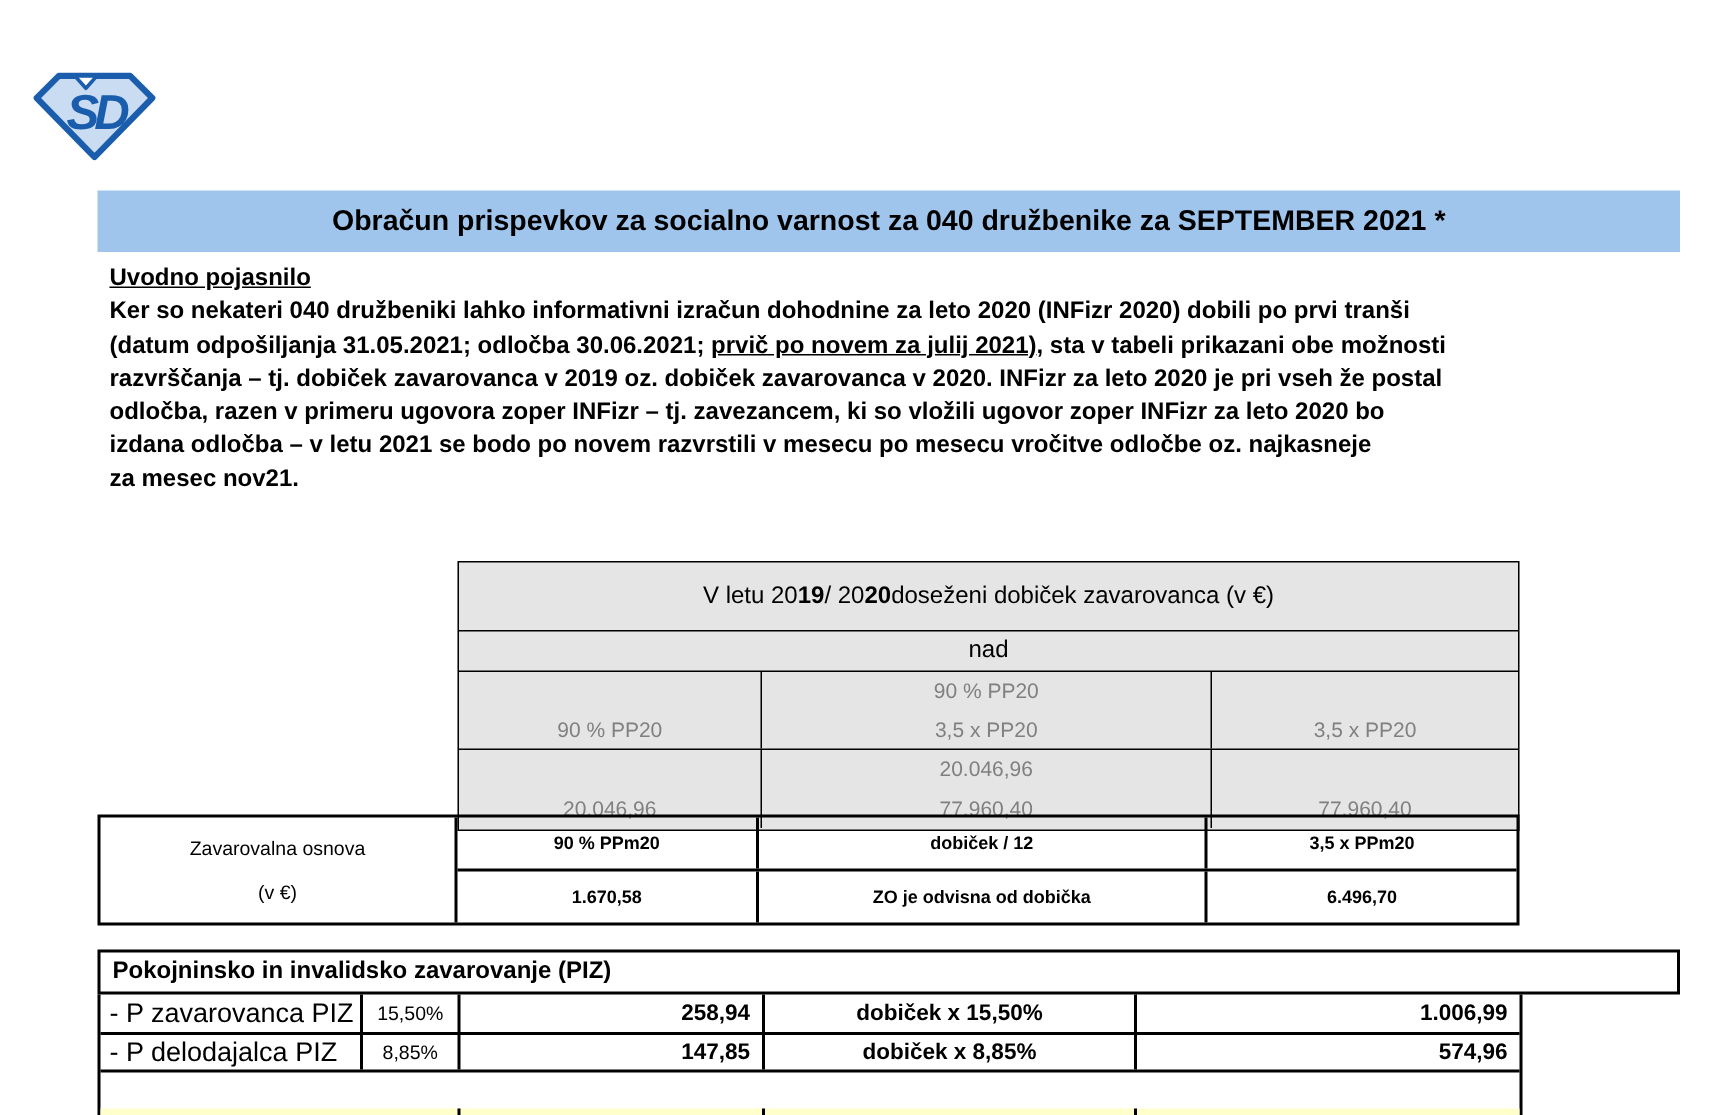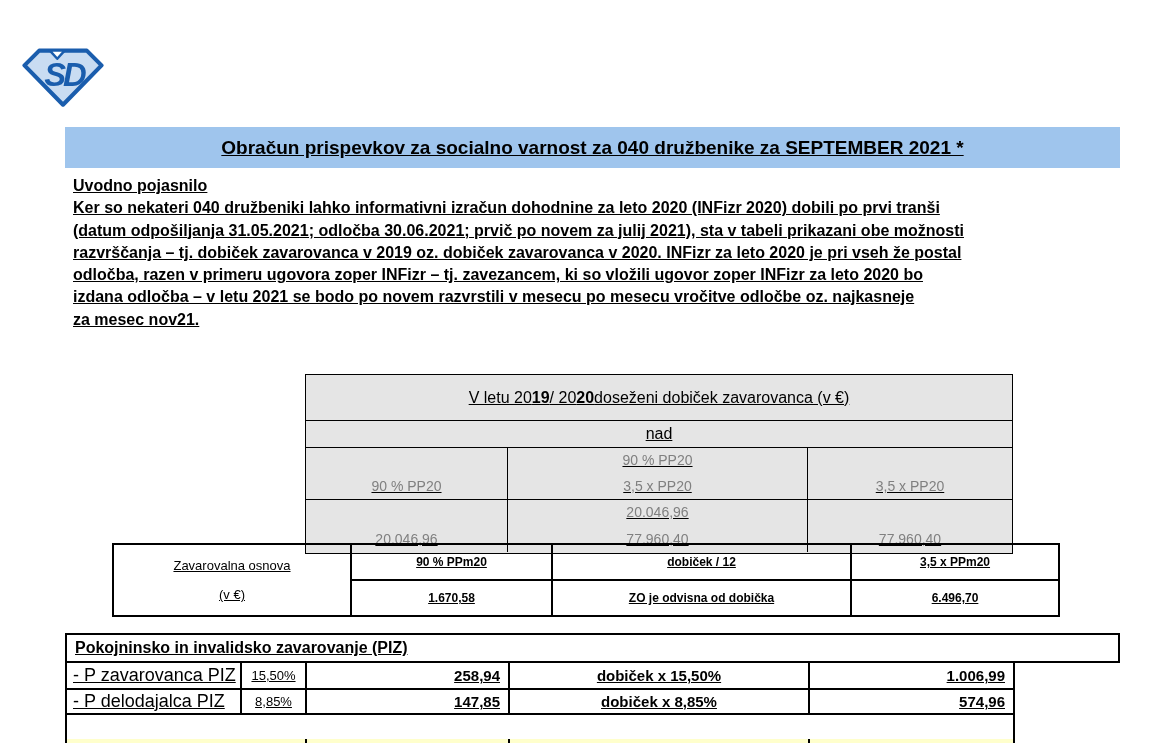--- a/index.html
+++ b/index.html
@@ -1,18 +1,18 @@
 <!DOCTYPE html>
 <html><head>
 <meta charset="utf-8">
 <style>
   * { margin:0; padding:0; box-sizing:border-box; }
   html,body { width:1157px; height:743px; background:#ffffff; overflow:hidden;
               font-family:"Liberation Sans", sans-serif; color:#000; }
-  .abs { position:absolute;text-decoration:underline; }
+  .abs { position:absolute; }
 
   
   .logo { left:22px; top:44px; width:82px; height:64px; }
 
   
   .title-bar { left:65px; top:127px; width:1055px; height:41px; background:#9FC5ED;
                display:flex; align-items:center; justify-content:center;
                font-size:19px; font-weight:bold; }
 
   
@@ -32,21 +32,21 @@
   .t1-vals:last-child { border-bottom:none; height:52px; }
   .c1 { width:202px; border-right:1px solid #000; }
   .c2 { width:300px; border-right:1px solid #000; }
   .c3 { flex:1; }
   .cell-c  { display:flex; align-items:center; justify-content:center; }
   .cell-b  { display:flex; align-items:flex-end; justify-content:center; padding-bottom:5px; }
   .cell-2l { display:flex; flex-direction:column; align-items:center;
              justify-content:space-between; padding:4px 0 5px 0; }
 
   
-  .base { left:65px; top:543px; width:948px; height:74px; border:2px solid #000; display:flex;margin-left:47px; }
+  .base { left:65px; top:543px; width:948px; height:74px; border:2px solid #000; display:flex; }
   .base-label { width:238px; border-right:2px solid #000; display:flex; flex-direction:column;
                 align-items:center; justify-content:space-evenly; font-size:13px; }
   .base-cols { flex:1; display:flex; flex-direction:column; }
   .base-r { display:flex; flex:1; font-size:12px; font-weight:bold; }
   .base-rA { border-bottom:2px solid #000; }
   .bc1 { width:201px; border-right:2px solid #000; }
   .bc2 { width:299px; border-right:2px solid #000; }
   .bc3 { flex:1; }
 
   
@@ -56,21 +56,21 @@
   .piz-body { left:65px; top:663px; width:950px; border:2px solid #000; border-top:none; }
   .piz-r { display:flex; height:27px; border-bottom:2px solid #000; }
   .piz-r:last-child { border-bottom:none; height:24px;margin-top:24px; }
   .piz-r2 { height:25px; }
   .pc-label   { width:175px; border-right:2px solid #000; display:flex; align-items:center;
                 padding-left:6px; font-size:18px; }
   .pc-pct     { width:65px;  border-right:2px solid #000; display:flex; align-items:center;
                 justify-content:center; font-size:13px; }
   .pc-val     { width:203px; border-right:2px solid #000; display:flex; align-items:center;
                 justify-content:flex-end; padding-right:8px; font-size:15px; font-weight:bold; }
-  .pc-formula { width:300px; border-right:2px solid #000; display:flex; align-items:center;
+  .pc-formula { width:248px; border-right:2px solid #000; display:flex; align-items:center;
                 justify-content:center; font-size:15px; font-weight:bold; }
   .pc-val2    { flex:1; display:flex; align-items:center; justify-content:flex-end;
                 padding-right:8px; font-size:15px; font-weight:bold; }
   .piz-total { background:#FFFFCC; }
   .piz-total .pc-merged { width:240px; border-right:2px solid #000; display:flex; align-items:center;
                 justify-content:flex-end; padding-right:8px; font-size:16px; font-weight:bold; }
 </style>
 </head>
 <body>
 

